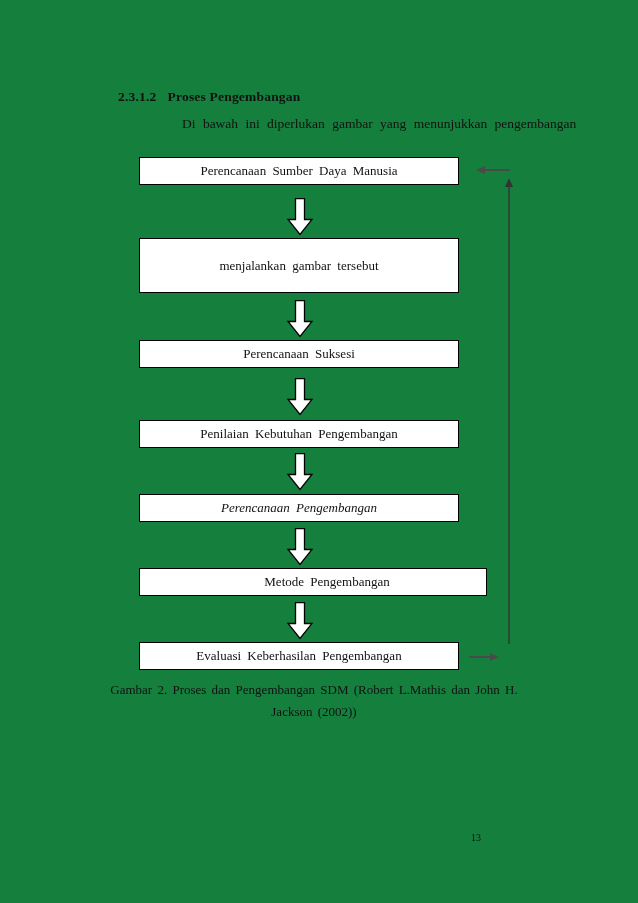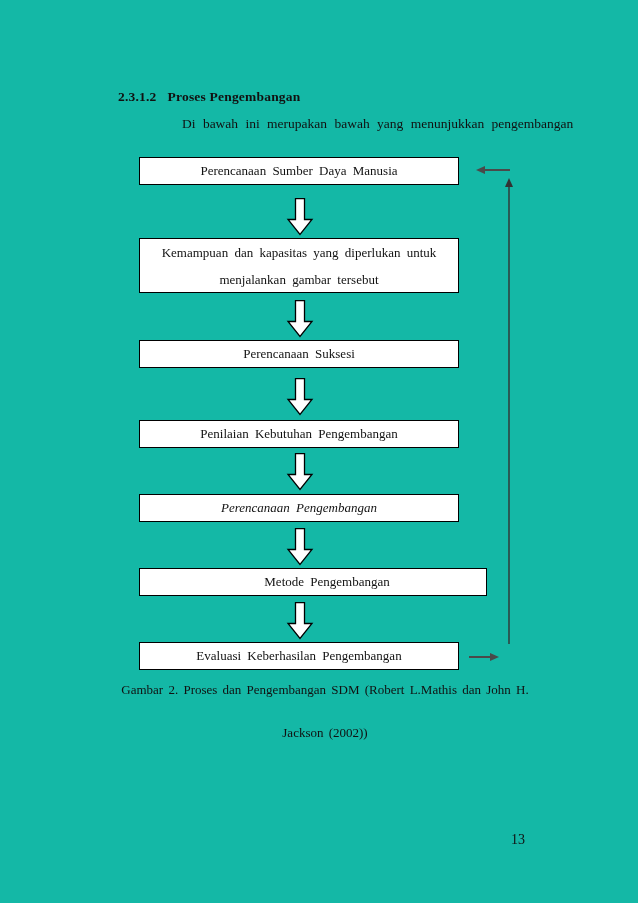--- a/index.html
+++ b/index.html
@@ -4,21 +4,21 @@
 <style>
   html, body {
     margin: 0;
     padding: 0;
     background: #ffffff;
   }
   #page {
     position: relative;
     width: 638px;
     height: 903px;
-    background: #14b8a6;
+    background: #15803d;
     font-family: "Liberation Serif", serif;
     color: #111111;
     overflow: hidden;
   }
   .heading {
     position: absolute;
     left: 118px;
     top: 89px;
     font-size: 13.5px;
     font-weight: bold;
@@ -58,52 +58,51 @@
   }
   .overlay {
     position: absolute;
     left: 0; top: 0;
     width: 638px;
     height: 903px;
     pointer-events: none;
   }
   .caption {
     position: absolute;
-    left: 90px;
+    left: 79px;
     top: 682px;
     width: 470px;
     text-align: center;
     font-size: 13px;
     word-spacing: 2px;
   }
-  .caption .cap-line2 { margin-top: 27px; }
+  .caption .cap-line2 { margin-top: 6px; }
   .page-number {
     position: absolute;
-    left: 511px;
+    left: 471px;
     top: 832px;
-    font-size: 14px;
+    font-size: 10px;
   }
 </style>
 </head>
 <body>
 
 <div id="page">
 
   <div class="heading">
     <span class="sec-num">2.3.1.2</span><span class="sec-title">Proses Pengembangan</span>
   </div>
 
-  <div class="intro">Di bawah ini merupakan bawah yang menunjukkan pengembangan</div>
+  <div class="intro">Di bawah ini diperlukan gambar yang menunjukkan pengembangan</div>
 
   <div class="fc-box" style="top:157px;height:26px;align-items:center;">
     <span>Perencanaan Sumber Daya Manusia</span>
   </div>
 
   <div class="fc-box two-line" style="top:238px;height:53px;">
-    <span>Kemampuan dan kapasitas yang diperlukan untuk</span>
     <span>menjalankan gambar tersebut</span>
   </div>
 
   <div class="fc-box" style="top:420px;height:26px;">
     <span>Penilaian Kebutuhan Pengembangan</span>
   </div>
 
   <div class="fc-box" style="top:340px;height:26px;">
     <span>Perencanaan Suksesi</span>
   </div>

